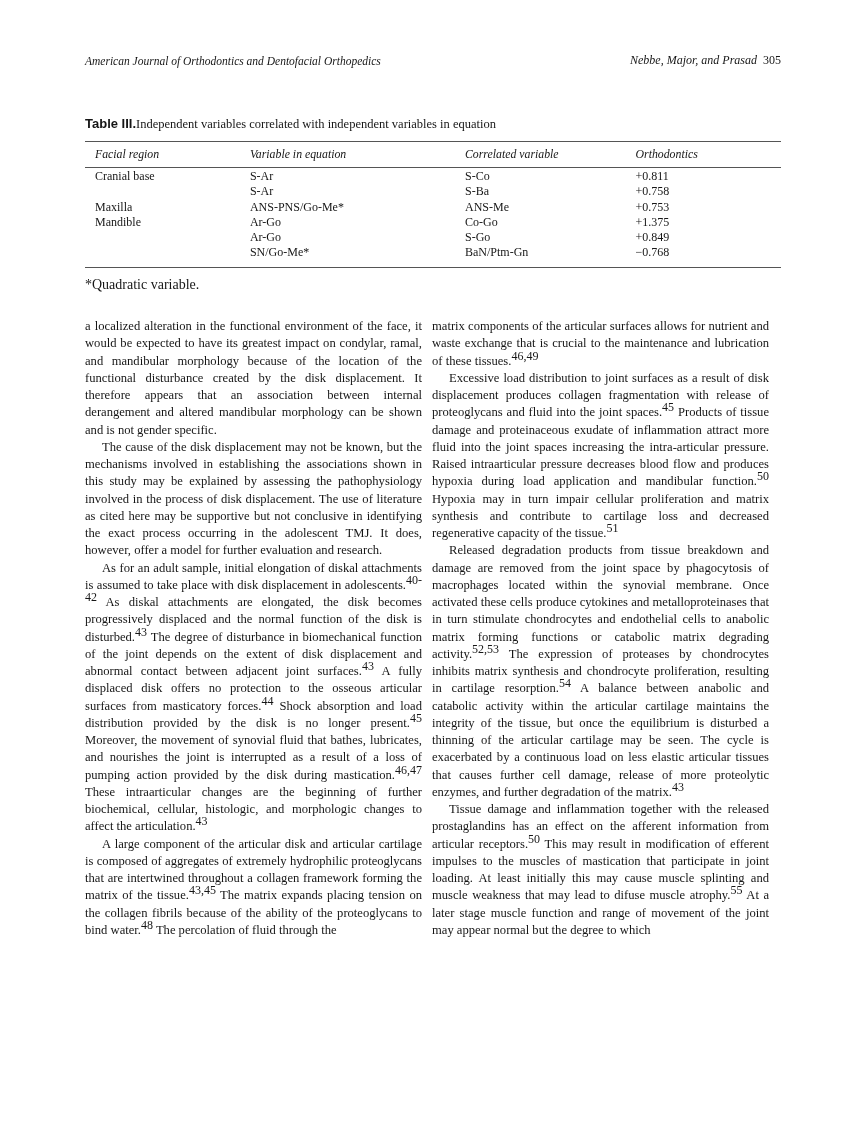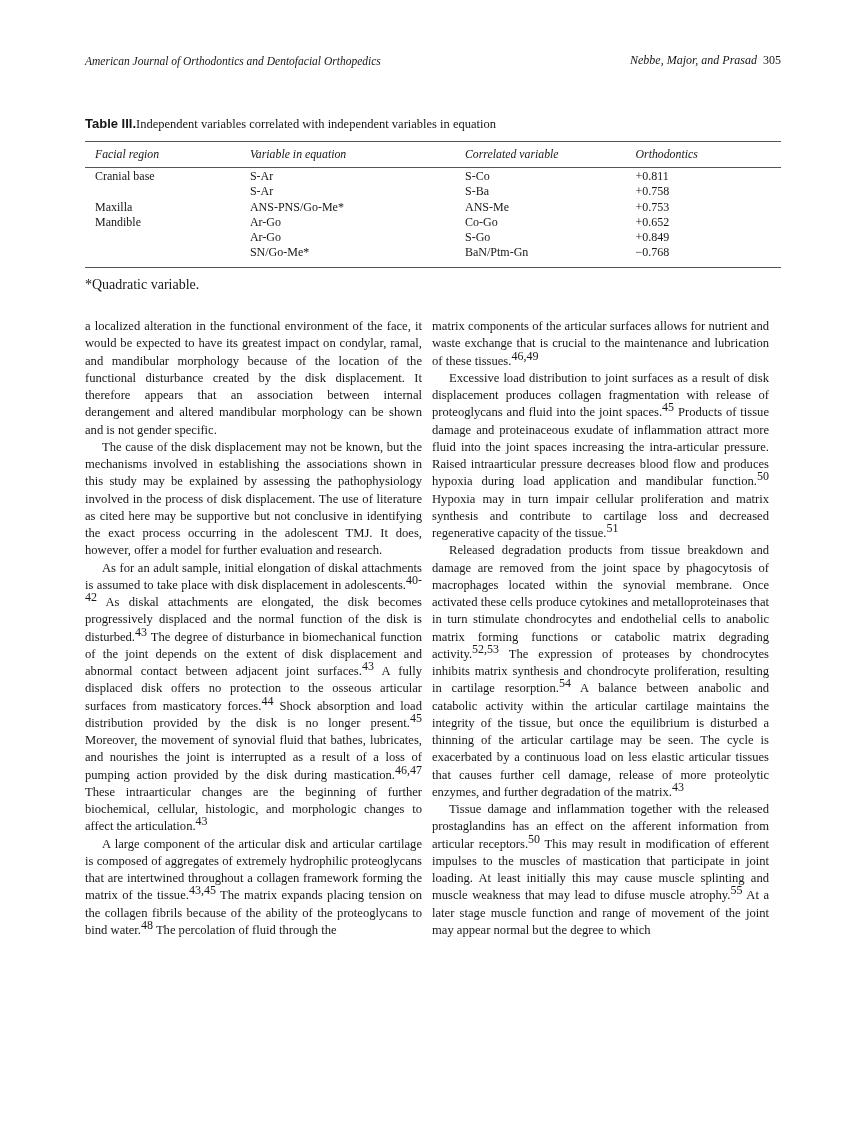--- a/index.html
+++ b/index.html
@@ -109,21 +109,21 @@
           <tr>
             <td>Maxilla</td>
             <td>ANS-PNS/Go-Me*</td>
             <td>ANS-Me</td>
             <td>+0.753</td>
           </tr>
           <tr>
             <td>Mandible</td>
             <td>Ar-Go</td>
             <td>Co-Go</td>
-            <td>+0.652</td>
+            <td>+1.375</td>
           </tr>
           <tr>
             <td></td>
             <td>Ar-Go</td>
             <td>S-Go</td>
             <td>+0.849</td>
           </tr>
           <tr>
             <td></td>
             <td>SN/Go-Me*</td>

